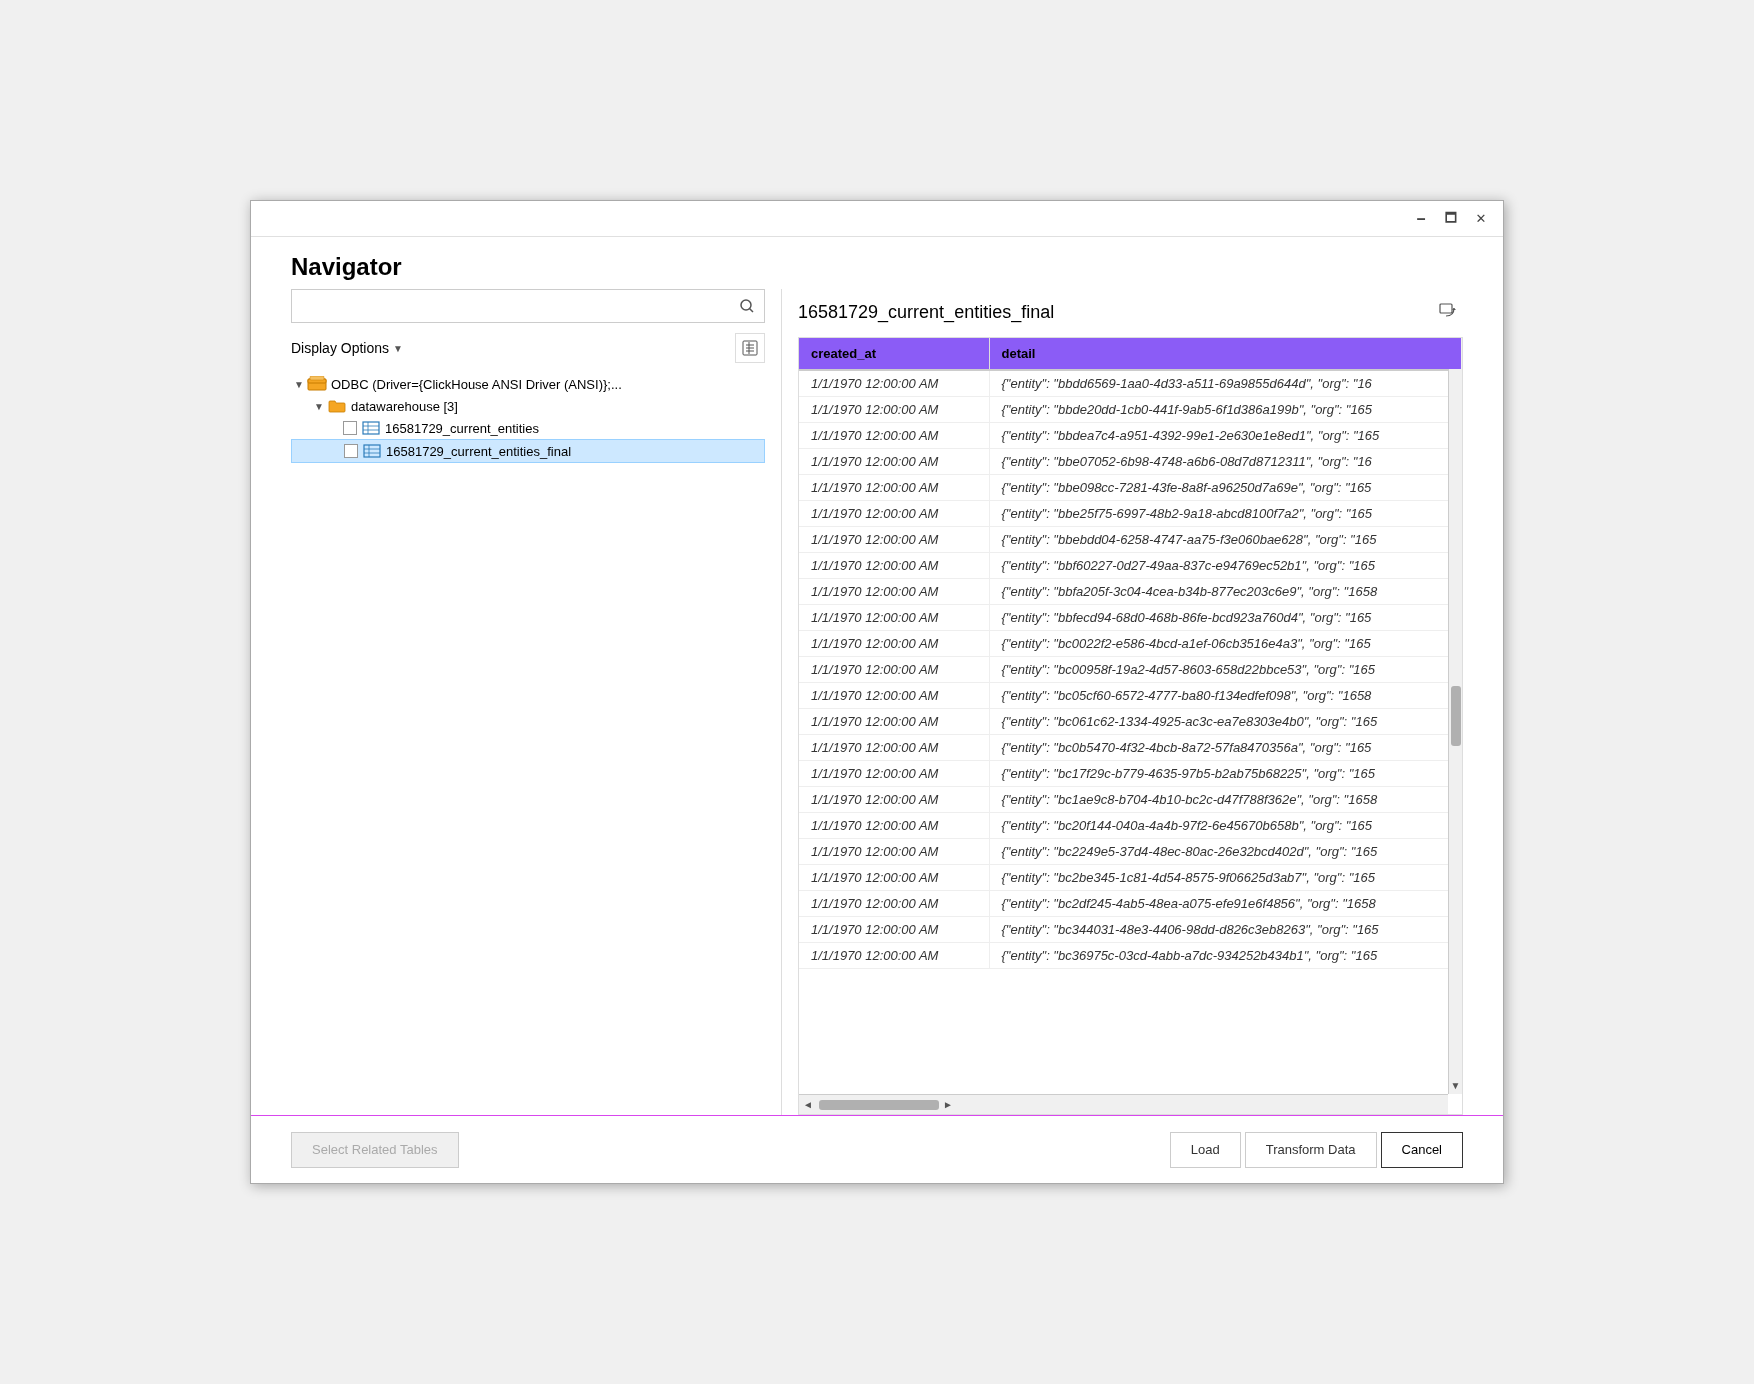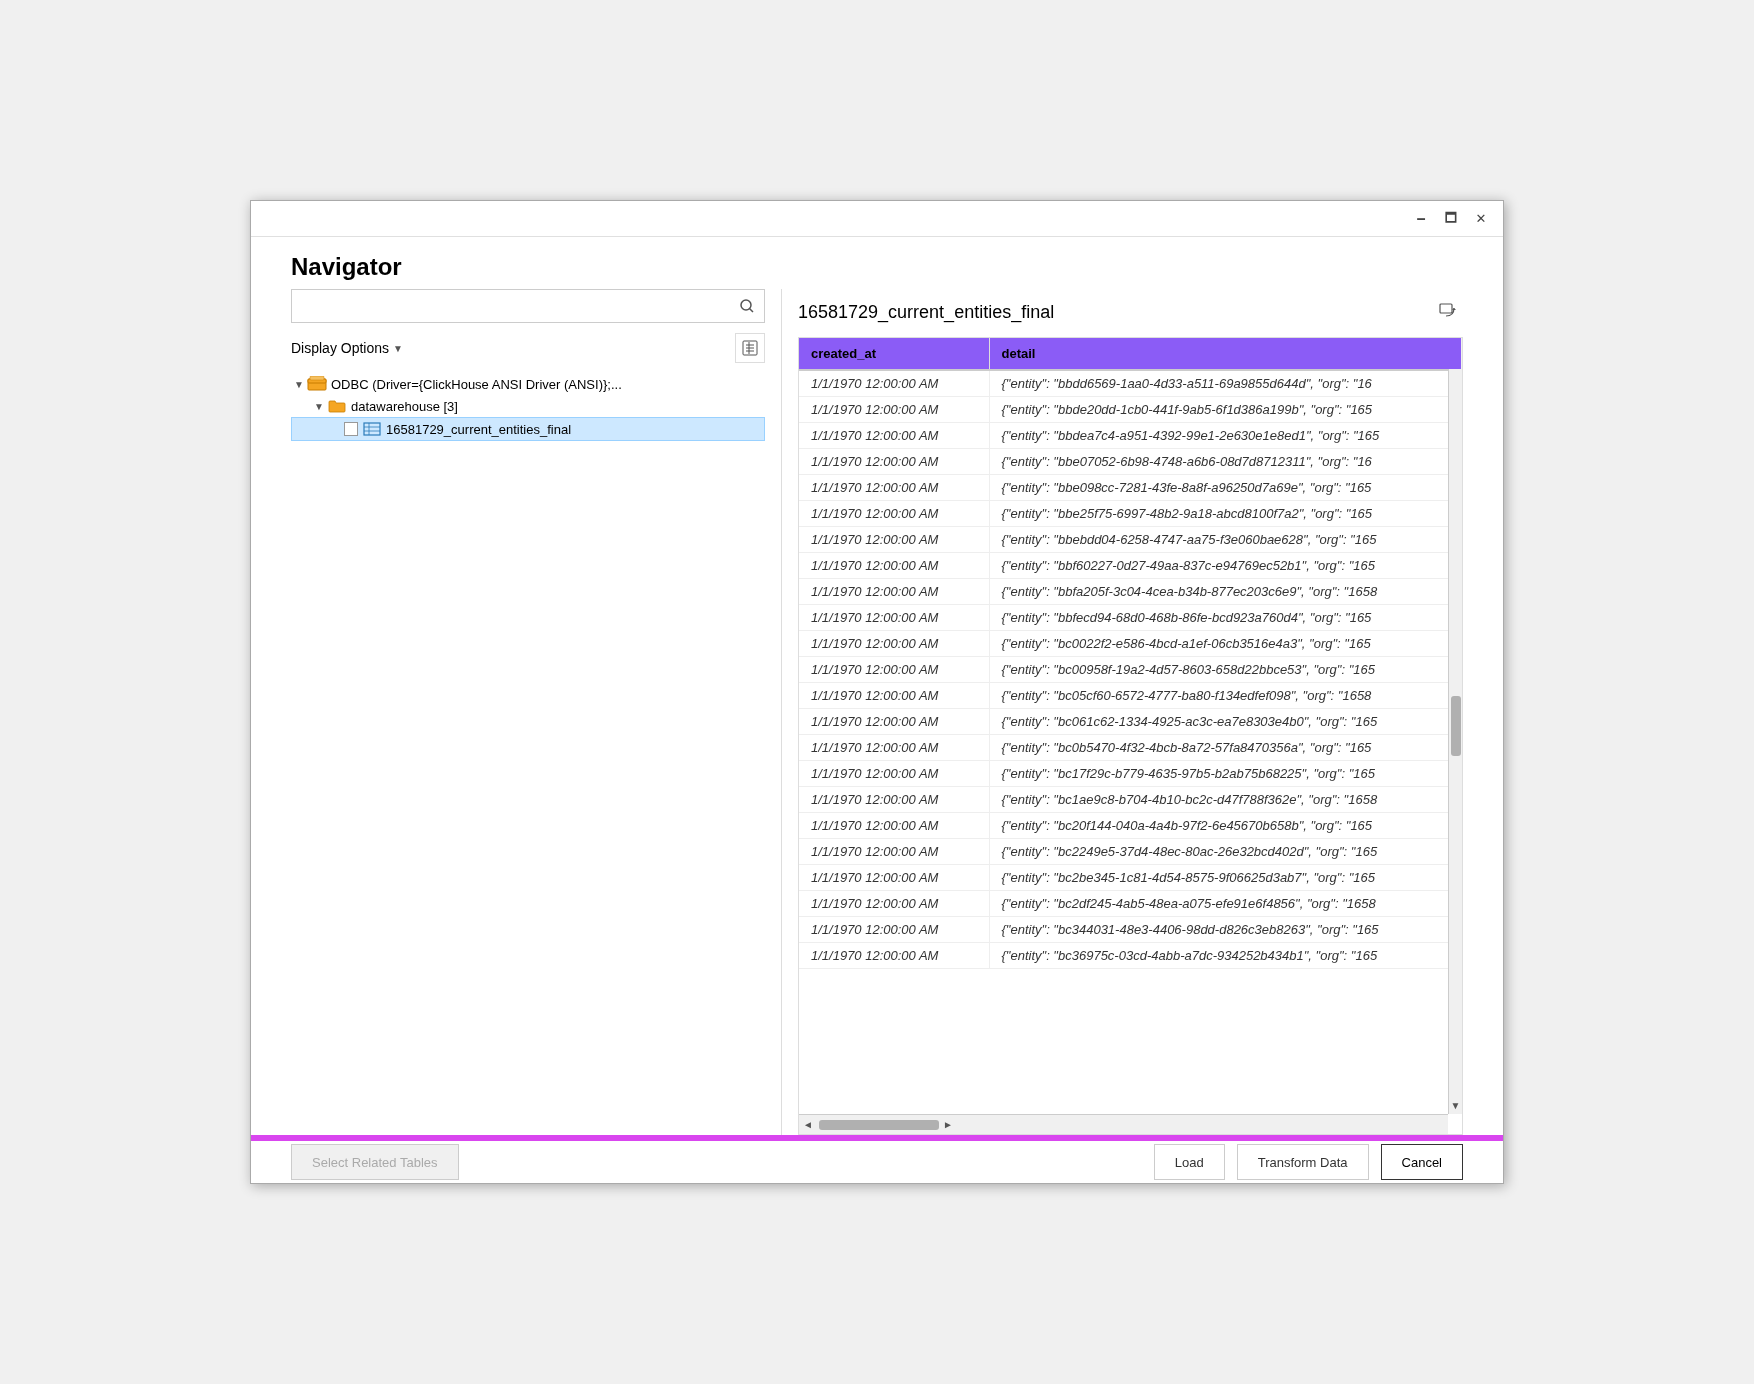--- a/index.html
+++ b/index.html
@@ -311,26 +311,26 @@
     }
     .scrollbar-h-thumb {
       height: 10px;
       width: 120px;
       background: #b0b0b0;
       border-radius: 3px;
       margin: 0 2px;
     }
     
     .bottom-bar {
-      height: 48px;
-      border-top: 6px solid #d946ef;
+      height: 68px;
+      border-top: 1px solid #d946ef;
       display: flex;
       align-items: center;
       padding: 0 40px;
-      gap: 12px;
+      gap: 4px;
       flex-shrink: 0;
     }
     .btn-secondary {
       height: 36px;
       padding: 0 20px;
       background: #f0f0f0;
       border: 1px solid #ccc;
       cursor: pointer;
       font-size: 13px;
       color: #888;
@@ -422,20 +422,33 @@
         <div class="tree-item" style="padding-left: 20px;">
           <span class="tree-expand">▼</span>
           <span class="tree-icon">
             <svg width="18" height="14" viewBox="0 0 18 14">
               <path d="M1 3 Q1 2 2 2 L7 2 L8 4 L16 4 Q17 4 17 5 L17 12 Q17 13 16 13 L2 13 Q1 13 1 12 Z" fill="#f5a623" stroke="#c87d00" stroke-width="0.8"></path>
             </svg>
           </span>
           <span class="tree-label">datawarehouse [3]</span>
         </div>
 
+        <div class="tree-item" style="padding-left: 44px;">
+          <span class="tree-expand" style="width:8px;"></span>
+          <div class="tree-checkbox"></div>
+          <span class="tree-icon">
+            <svg width="18" height="14" viewBox="0 0 18 14">
+              <rect x="1" y="1" width="16" height="12" fill="none" stroke="#2B7BB9" stroke-width="1.2"></rect>
+              <line x1="1" y1="5" x2="17" y2="5" stroke="#2B7BB9" stroke-width="0.8"></line>
+              <line x1="1" y1="9" x2="17" y2="9" stroke="#2B7BB9" stroke-width="0.8"></line>
+              <line x1="6" y1="1" x2="6" y2="13" stroke="#2B7BB9" stroke-width="0.8"></line>
+            </svg>
+          </span>
+          <span class="tree-label">16581729_current_entities</span>
+        </div>
 
         <div class="tree-item selected" style="padding-left: 44px;">
           <span class="tree-expand" style="width:8px;"></span>
           <div class="tree-checkbox"></div>
           <span class="tree-icon">
             <svg width="18" height="14" viewBox="0 0 18 14">
               <rect x="1" y="1" width="16" height="12" fill="none" stroke="#2B7BB9" stroke-width="1.2"></rect>
               <line x1="1" y1="5" x2="17" y2="5" stroke="#2B7BB9" stroke-width="0.8"></line>
               <line x1="1" y1="9" x2="17" y2="9" stroke="#2B7BB9" stroke-width="0.8"></line>
               <line x1="6" y1="1" x2="6" y2="13" stroke="#2B7BB9" stroke-width="0.8"></line>

